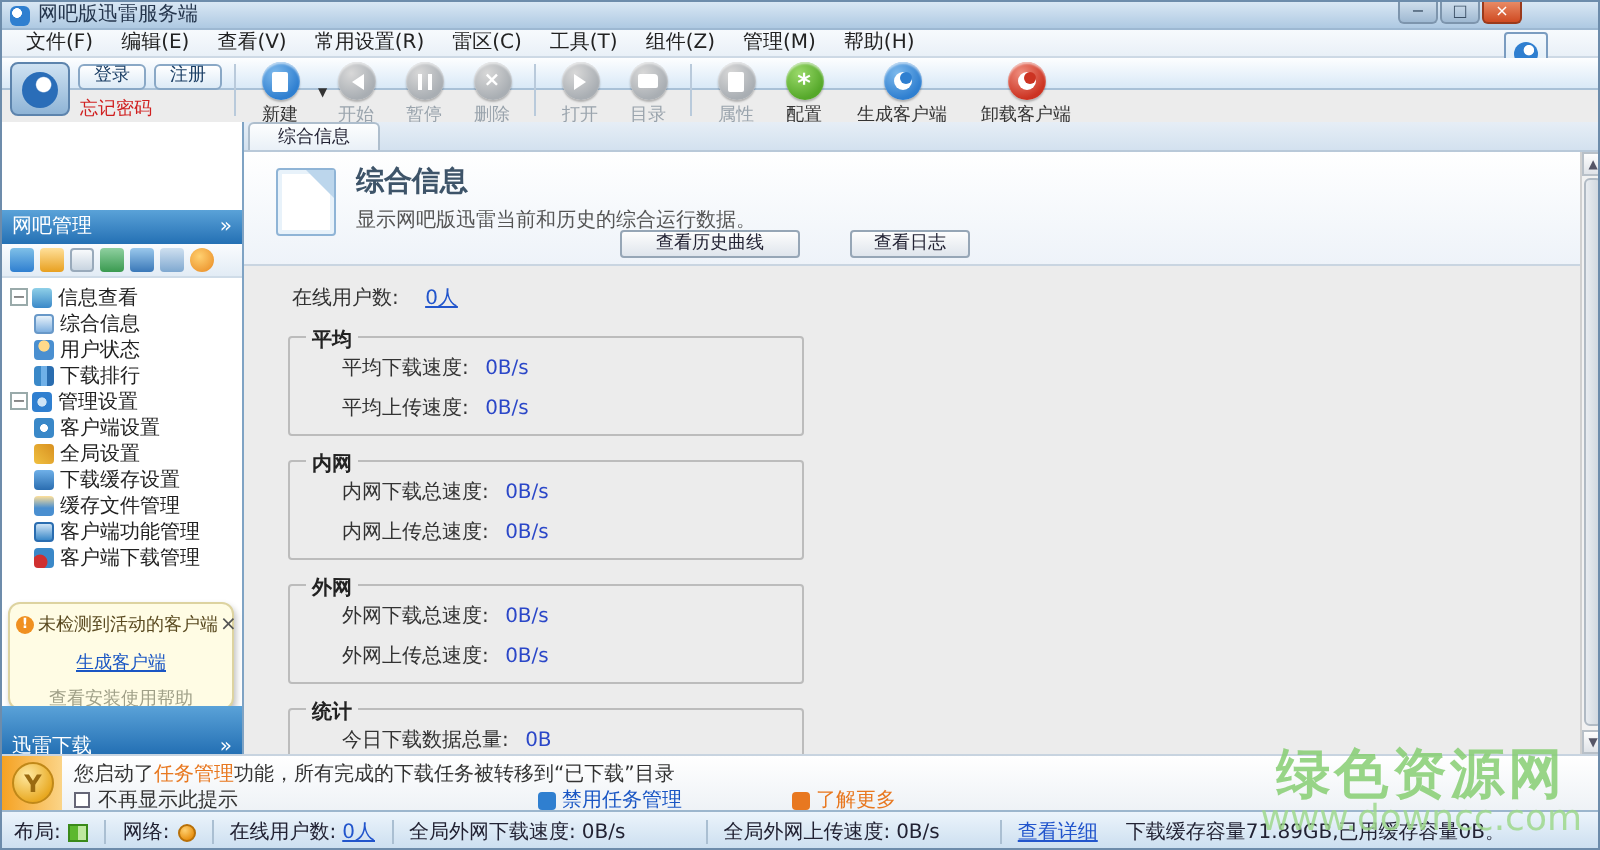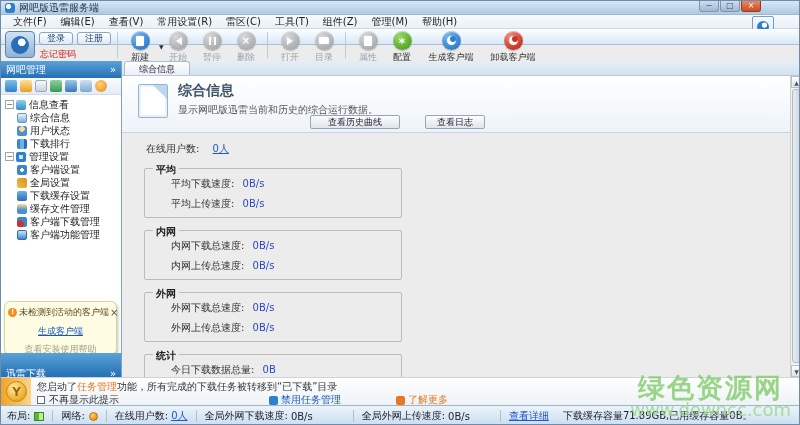--- a/index.html
+++ b/index.html
@@ -75,21 +75,21 @@
   .search-box .dd { color:#567; font-size:6px; padding:0 2px; }
   .search-btn { margin-left:5px; height:17px; padding:0 8px; font-size:10px; line-height:15px; color:#223;
     background:linear-gradient(#ffffff,#dce8f4); border:1px solid #89a8c6; border-radius:3px; }
 
   
   .body { position:absolute; left:0; top:60px; width:800px; height:316px; display:flex; }
 
   
   .sidebar { position:relative; width:121px; height:316px; background:#fff; border-right:1px solid #7fa3c4; }
   .side-header { height:17px; background:linear-gradient(#5aa2d8,#2470b4); color:#fff; font-size:10px;
-    line-height:17px; padding:0 5px; display:flex; justify-content:space-between; }
+    line-height:17px; padding:0 5px; display:flex; justify-content:space-between;margin-top:44px; }
   .side-icons { height:17px; background:linear-gradient(#fafcfe,#e2ecf5); border-bottom:1px solid #cfdce8;
     display:flex; align-items:center; gap:3px; padding:0 4px; }
   .side-icons .si { width:12px; height:12px; border-radius:2px; }
   .tree { padding:3px 0 0 2px; font-size:10px; color:#222; }
   .tnode { display:flex; align-items:center; height:13px; white-space:nowrap; }
   .tnode .exp { width:9px; height:9px; border:1px solid #9aa; background:#fff; font-size:8px;
     line-height:7px; text-align:center; color:#555; margin:0 2px; flex:none; }
   .tnode .tic { width:10px; height:10px; border-radius:2px; margin-right:3px; flex:none; }
   .tnode.lvl1 { padding-left:14px; }
   .ic-infofolder { background:linear-gradient(#8fd0e8,#3a88c8); }
@@ -358,26 +358,26 @@
         </div>
         <div class="tnode lvl1">
           <span class="tic ic-cacheset"></span>
           <span>下载缓存设置</span>
         </div>
         <div class="tnode lvl1">
           <span class="tic ic-cachefile"></span>
           <span>缓存文件管理</span>
         </div>
         <div class="tnode lvl1">
+          <span class="tic ic-clientfunc"></span>
+          <span>客户端功能管理</span>
+        </div>
+        <div class="tnode lvl1">
           <span class="tic ic-clientdl"></span>
           <span>客户端下载管理</span>
-        </div>
-        <div class="tnode lvl1">
-          <span class="tic ic-clientfunc"></span>
-          <span>客户端功能管理</span>
         </div>
       </div>
 
       <div class="notice-pop">
         <div class="notice-row1">
           <span class="warn-ico">!</span>
           <span class="notice-text">未检测到活动的客户端</span>
           <span class="notice-close">×</span>
         </div>
         <a class="notice-link1">生成客户端</a>

